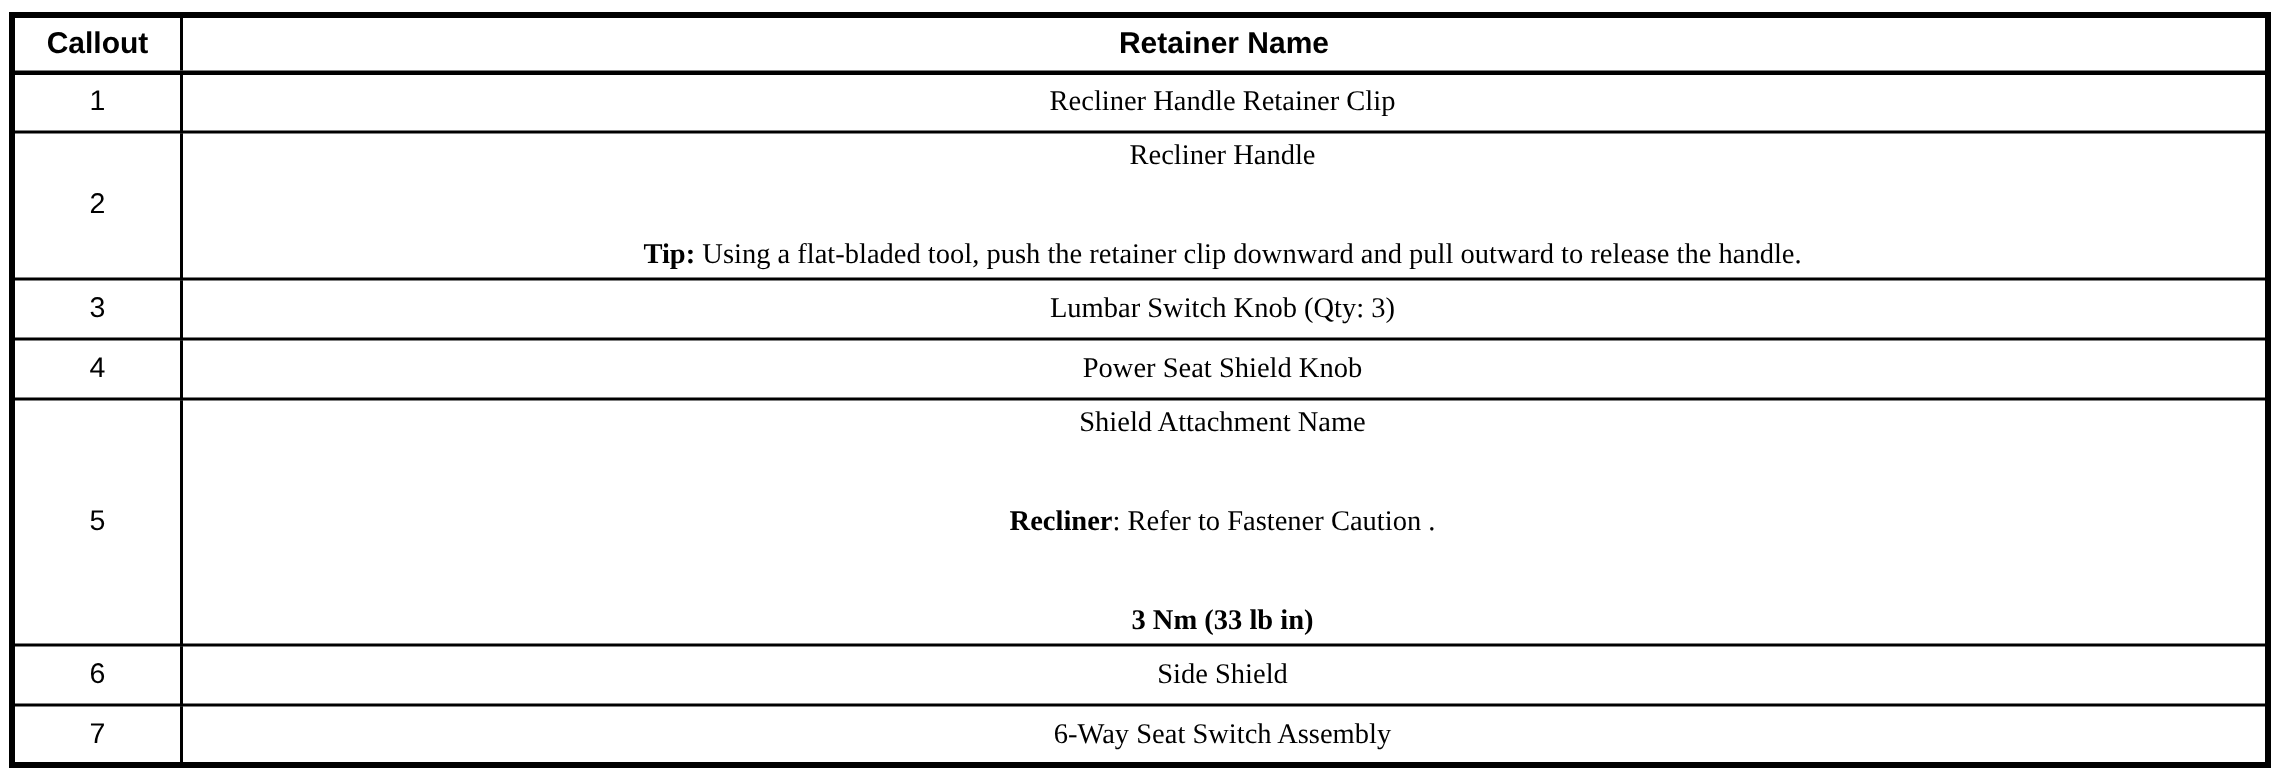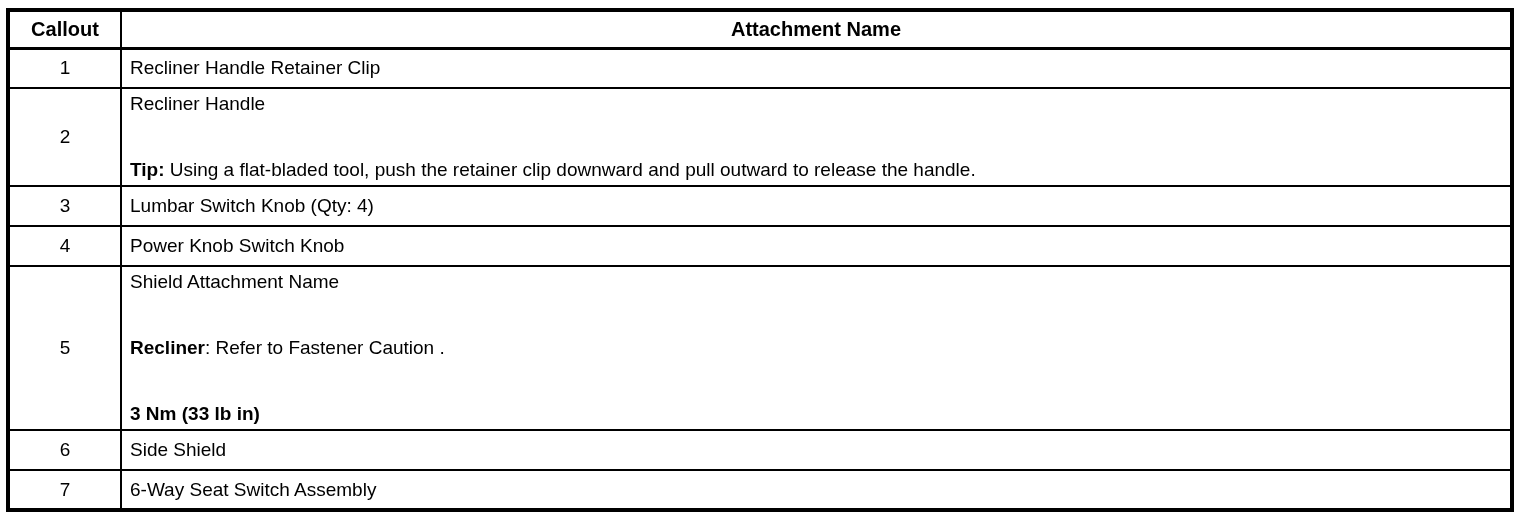--- a/index.html
+++ b/index.html
@@ -39,22 +39,23 @@
   }
   td {
     font-size: 19px;
     vertical-align: middle;
   }
   td.callout-cell {
     text-align: center;
     padding: 0 4px;
   }
   td.component-cell {
-    text-align: left;
+    text-align: center;
     padding: 4px 10px 4px 8px;
+    font-family: Liberation Serif, serif;
   }
   tr.h-sm  { height: 40px;  }
   tr.h-md  { height: 93px;  }
   tr.h-lg  { height: 149px; }
   .line {
     line-height: 22px;
     white-space: pre-wrap;
   }
   .line + .line { margin-top: 44px; }
   .bold-prefix { font-weight: bold; }
@@ -64,47 +65,47 @@
 
 <div class="page">
   <table class="callout-table">
     <colgroup>
       <col class="col-callout">
       <col class="col-component">
     </colgroup>
     <thead>
       <tr>
         <th>Callout</th>
-        <th>Attachment Name</th>
+        <th>Retainer Name</th>
       </tr>
     </thead>
     <tbody>
       <tr class="h-sm">
         <td class="callout-cell">1</td>
         <td class="component-cell">
           <div class="line"><span class="bold-prefix"></span><span>Recliner Handle Retainer Clip</span></div>
         </td>
       </tr>
       <tr class="h-md">
         <td class="callout-cell">2</td>
         <td class="component-cell">
           <div class="line"><span class="bold-prefix"></span><span>Recliner Handle</span></div>
           <div class="line"><span class="bold-prefix">Tip:</span><span> Using a flat-bladed tool, push the retainer clip downward and pull outward to release the handle.</span></div>
         </td>
       </tr>
       <tr class="h-sm">
         <td class="callout-cell">3</td>
         <td class="component-cell">
-          <div class="line"><span class="bold-prefix"></span><span>Lumbar Switch Knob (Qty: 4)</span></div>
+          <div class="line"><span class="bold-prefix"></span><span>Lumbar Switch Knob (Qty: 3)</span></div>
         </td>
       </tr>
       <tr class="h-sm">
         <td class="callout-cell">4</td>
         <td class="component-cell">
-          <div class="line"><span class="bold-prefix"></span><span>Power Knob Switch Knob</span></div>
+          <div class="line"><span class="bold-prefix"></span><span>Power Seat Shield Knob</span></div>
         </td>
       </tr>
       <tr class="h-lg">
         <td class="callout-cell">5</td>
         <td class="component-cell">
           <div class="line"><span class="bold-prefix"></span><span>Shield Attachment Name</span></div>
           <div class="line"><span class="bold-prefix">Recliner</span><span>: Refer to Fastener Caution .</span></div>
           <div class="line"><span class="bold-prefix">3 Nm (33 lb in)</span><span></span></div>
         </td>
       </tr>

